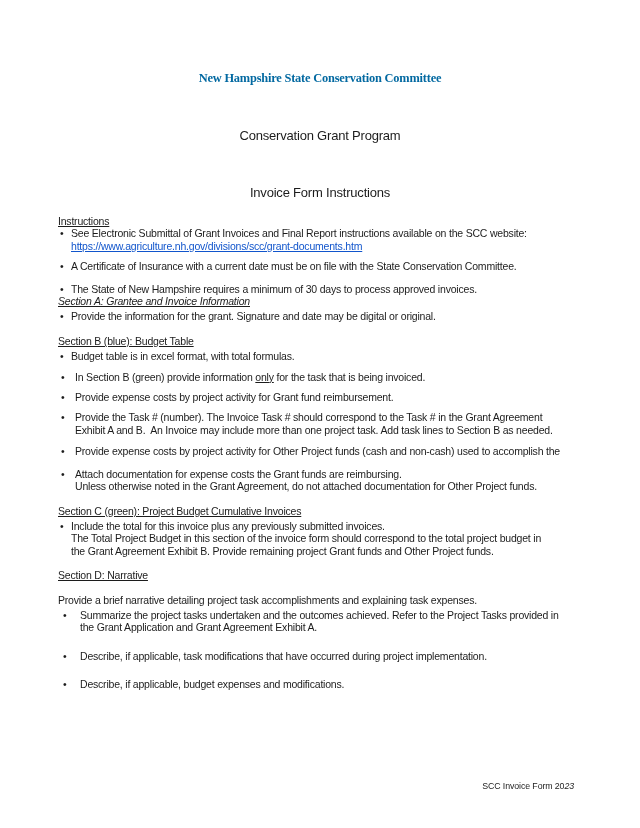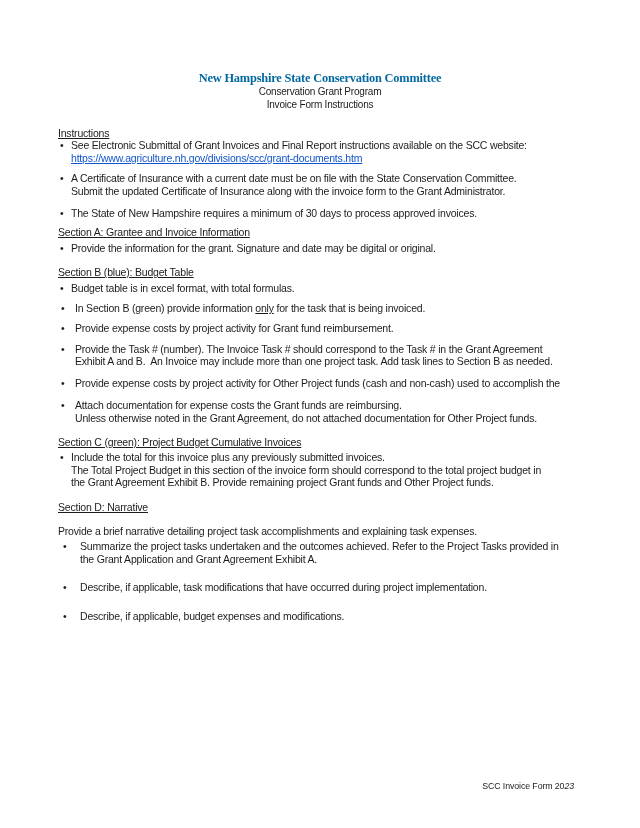--- a/index.html
+++ b/index.html
@@ -17,25 +17,25 @@
     overflow:hidden;
   }
   .ttl {
     text-align:center;
     font-family:"Liberation Serif", serif;
     font-weight:bold;
     font-size:12.4px;
     line-height:14px;
     color:#0369a1;
   }
-  .sub { text-align:center; font-size:10px; line-height:13px; }
+  .sub { text-align:center; font-size:13px; line-height:13px;margin-top:44px; }
   .sec-h { text-decoration:underline; }
   .mt16h { margin-top:16px; }
   .mt12h { margin-top:12px; }
-  .mt13h { margin-top:7px; }
+  .mt13h { margin-top:0;font-style:italic; }
   ul { margin:0; padding:0; list-style:none; }
   li { position:relative; padding-left:13px; }
   li::before { content:"\2022"; position:absolute; left:2px; top:0; }
   li.wide { padding-left:17px; }
   li.wide::before { left:3px; }
   li.wide2 { padding-left:22px; }
   li.wide2::before { left:5px; }
   .mt2{margin-top:12px}.mt3{margin-top:3px}.mt4{}
   .mt8{margin-top:8px}.mt9{margin-top:9px}.mt10{margin-top:10px}
   .mt15{margin-top:16px}.mt16{margin-top:16px}
@@ -64,21 +64,20 @@
   </div>
 
   <div class="sec-h mt16h">Instructions</div>
   <ul>
     <li class="mt4">
       <div class="ln">See Electronic Submittal of Grant Invoices and Final Report instructions available on the SCC website:</div>
       <div class="ln"><a class="link">https://www.agriculture.nh.gov/divisions/scc/grant-documents.htm</a></div>
     </li>
     <li class="mt8">
       <div class="ln">A Certificate of Insurance with a current date must be on file with the State Conservation Committee.</div>
-      <div class="ln">Submit the updated Certificate of Insurance along with the invoice form to the Grant Administrator.</div>
     </li>
     <li class="mt10">
       <div class="ln">The State of New Hampshire requires a minimum of 30 days to process approved invoices.</div>
     </li>
   </ul>
 
   <div class="sec-h mt13h">Section A: Grantee and Invoice Information</div>
   <ul>
     <li class="mt3">
       <div class="ln">Provide the information for the grant. Signature and date may be digital or original.</div>

